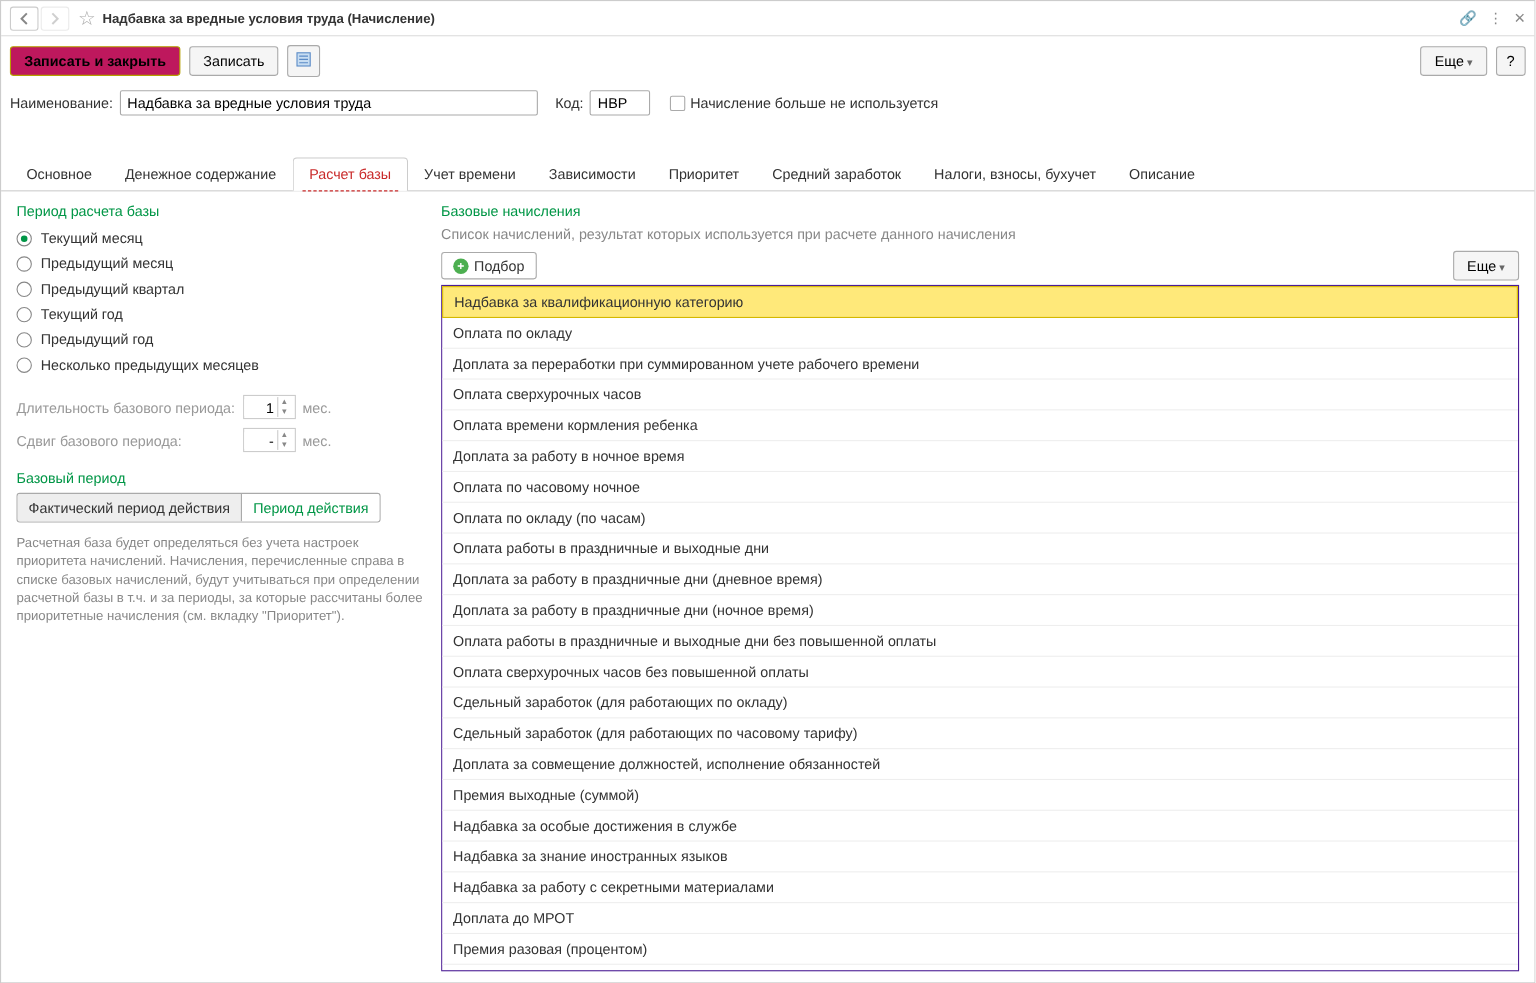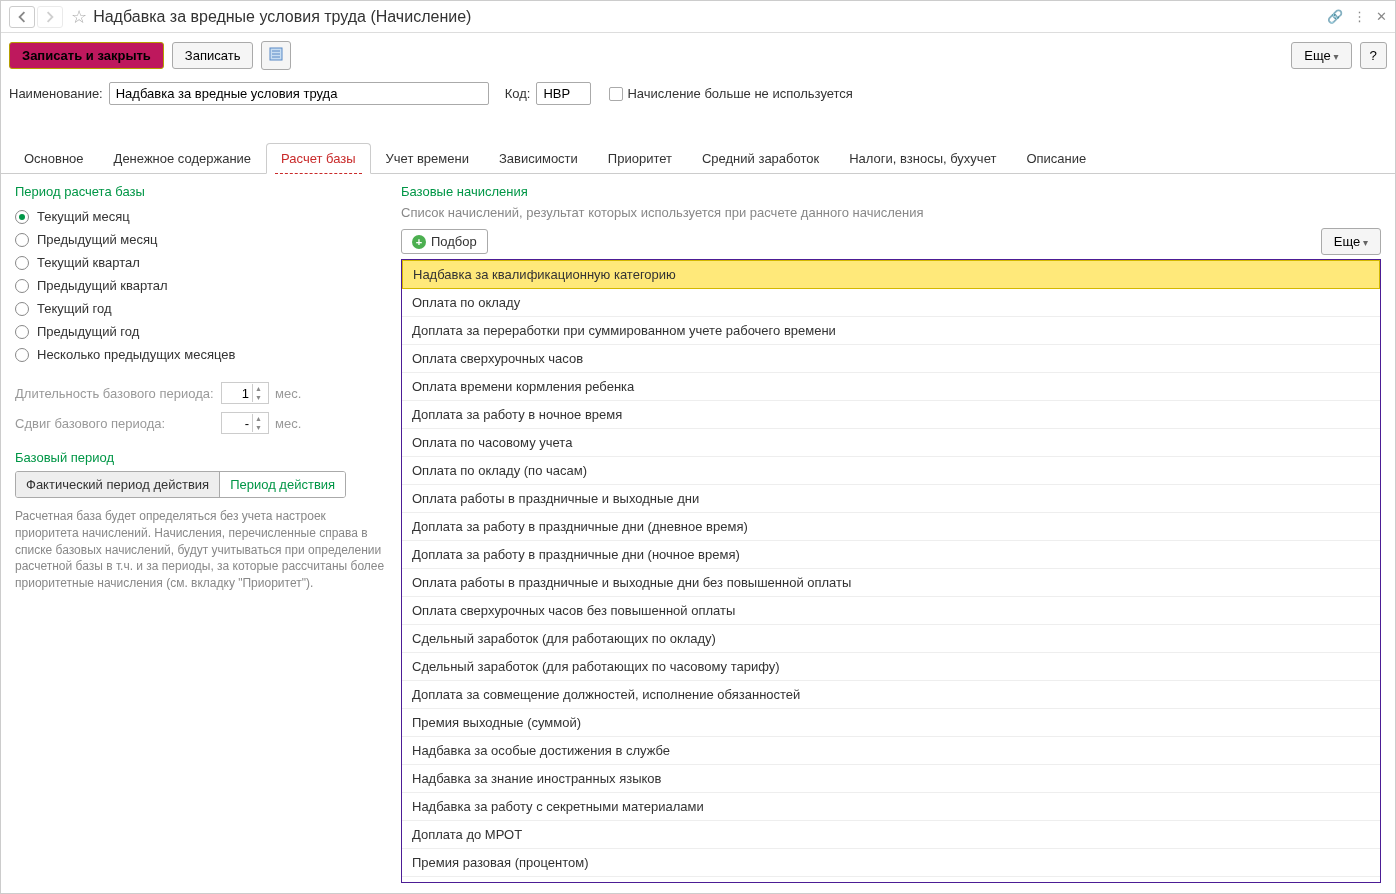--- a/index.html
+++ b/index.html
@@ -2,21 +2,21 @@
 <html><head>
 <meta charset="utf-8">
 <style>
 * { box-sizing: border-box; margin: 0; padding: 0; }
 body { font-family: Arial, sans-serif; font-size: 13px; color: #333; background: #fff; }
 .window { border: 1px solid #ccc; width: 1396px; height: 894px; display: flex; flex-direction: column; }
 .titlebar { display: flex; align-items: center; padding: 4px 8px; border-bottom: 1px solid #ddd; height: 32px; }
 .nav-btn { width: 26px; height: 22px; border: 1px solid #ccc; background: #fff; display: flex; align-items: center; justify-content: center; cursor: pointer; border-radius: 3px; margin-right: 2px; }
 .nav-btn.disabled { opacity: 0.4; }
 .star-icon { margin: 0 6px; color: #aaa; font-size: 18px; }
-.title { font-size: 16px; font-weight: normal; flex: 1; }
+.title { font-size: 12px; font-weight: bold; flex: 1; }
 .titlebar-right { display: flex; gap: 10px; align-items: center; }
 .titlebar-right span { color: #888; cursor: pointer; }
 .toolbar { display: flex; align-items: center; padding: 8px; gap: 8px; }
 .btn { border: 1px solid #aaa; background: #f5f5f5; padding: 5px 12px; border-radius: 3px; cursor: pointer; font-size: 13px; }
 .btn.primary { background: #be185d; border-color: #b5a000; font-weight: bold; }
 .btn.icon-only { padding: 5px 7px; }
 .btn.more::after { content: " ▾"; font-size: 10px; color: #666; }
 .toolbar-spacer { flex: 1; }
 .help-btn { border: 1px solid #aaa; background: #f5f5f5; padding: 5px 9px; border-radius: 3px; cursor: pointer; }
 .form-row { display: flex; align-items: center; padding: 4px 8px; gap: 6px; }
@@ -124,24 +124,20 @@
         <div class="radio-item">
             <span class="radio checked"></span>
             <span>Текущий месяц</span>
           </div>
         <div class="radio-item">
             <span class="radio"></span>
             <span>Предыдущий месяц</span>
           </div>
         <div class="radio-item">
             <span class="radio"></span>
-            <span>Текущий квартал</span>
-          </div>
-        <div class="radio-item">
-            <span class="radio"></span>
             <span>Предыдущий квартал</span>
           </div>
         <div class="radio-item">
             <span class="radio"></span>
             <span>Текущий год</span>
           </div>
         <div class="radio-item">
             <span class="radio"></span>
             <span>Предыдущий год</span>
           </div>
@@ -191,21 +187,21 @@
         <div class="toolbar-spacer"></div>
         <button class="btn more">Еще</button>
       </div>
       <div class="list-wrap" id="list">
           <div class="list-row selected">Надбавка за квалификационную категорию</div>
           <div class="list-row">Оплата по окладу</div>
           <div class="list-row">Доплата за переработки при суммированном учете рабочего времени</div>
           <div class="list-row">Оплата сверхурочных часов</div>
           <div class="list-row">Оплата времени кормления ребенка</div>
           <div class="list-row">Доплата за работу в ночное время</div>
-          <div class="list-row">Оплата по часовому учета</div>
+          <div class="list-row">Оплата по часовому ночное</div>
           <div class="list-row">Оплата по окладу (по часам)</div>
           <div class="list-row">Оплата работы в праздничные и выходные дни</div>
           <div class="list-row">Доплата за работу в праздничные дни (дневное время)</div>
           <div class="list-row">Доплата за работу в праздничные дни (ночное время)</div>
           <div class="list-row">Оплата работы в праздничные и выходные дни без повышенной оплаты</div>
           <div class="list-row">Оплата сверхурочных часов без повышенной оплаты</div>
           <div class="list-row">Сдельный заработок (для работающих по окладу)</div>
           <div class="list-row">Сдельный заработок (для работающих по часовому тарифу)</div>
           <div class="list-row">Доплата за совмещение должностей, исполнение обязанностей</div>
           <div class="list-row">Премия выходные (суммой)</div>

